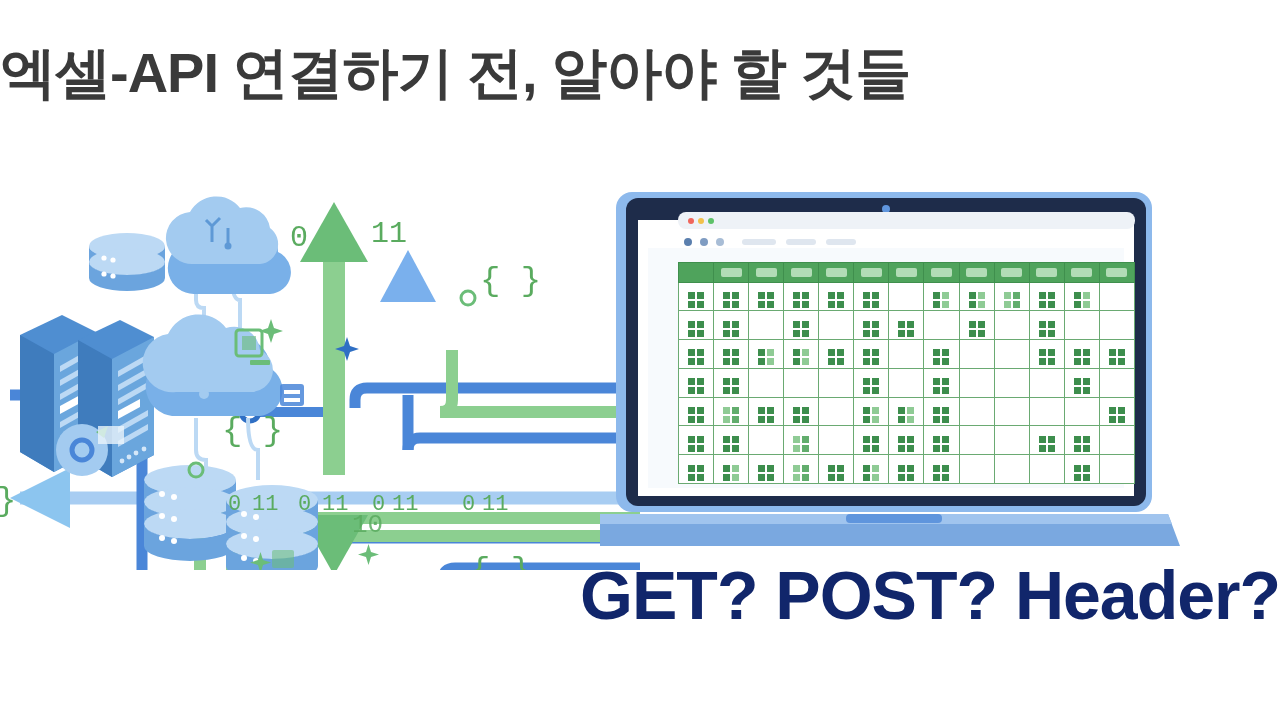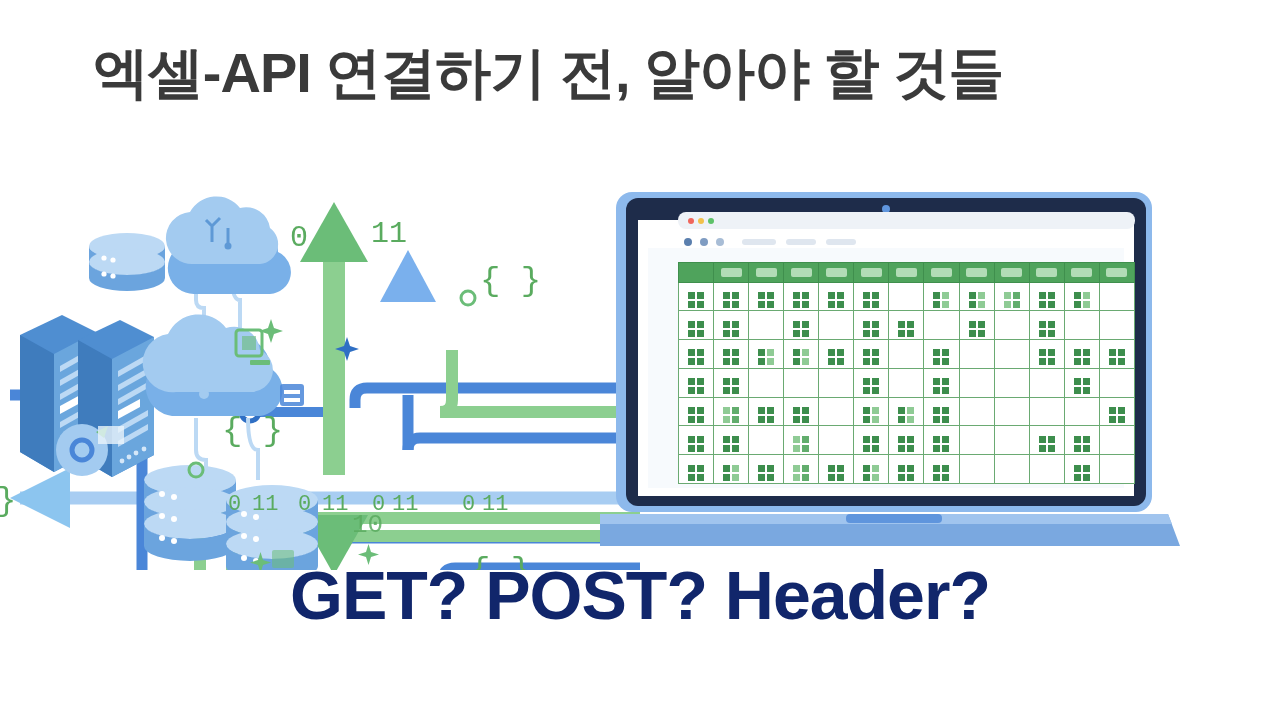--- a/index.html
+++ b/index.html
@@ -8,29 +8,28 @@
     background:#ffffff;
     font-family:"Liberation Sans", sans-serif;
     overflow:hidden;
     position:relative;
   }
   .canvas{position:absolute;inset:0;width:1280px;height:720px;background:#ffffff;}
 
   
   .title-top{
     position:absolute;left:0;top:36px;width:1096px;
-    text-align:center;
     font-size:56px;font-weight:bold;
     color:#3a3a3a;
     letter-spacing:-1px;
     white-space:nowrap;
   }
   .title-bottom{
     position:absolute;left:0;top:556px;width:1280px;
-    text-align:center;
+    text-align:right;
     font-size:68px;font-weight:bold;
     color:#11266b;
     letter-spacing:-1px;
     white-space:nowrap;
   }
 
   
   .illus{position:absolute;left:0;top:150px;width:1280px;height:420px;}
   .illus svg{display:block;}
 

